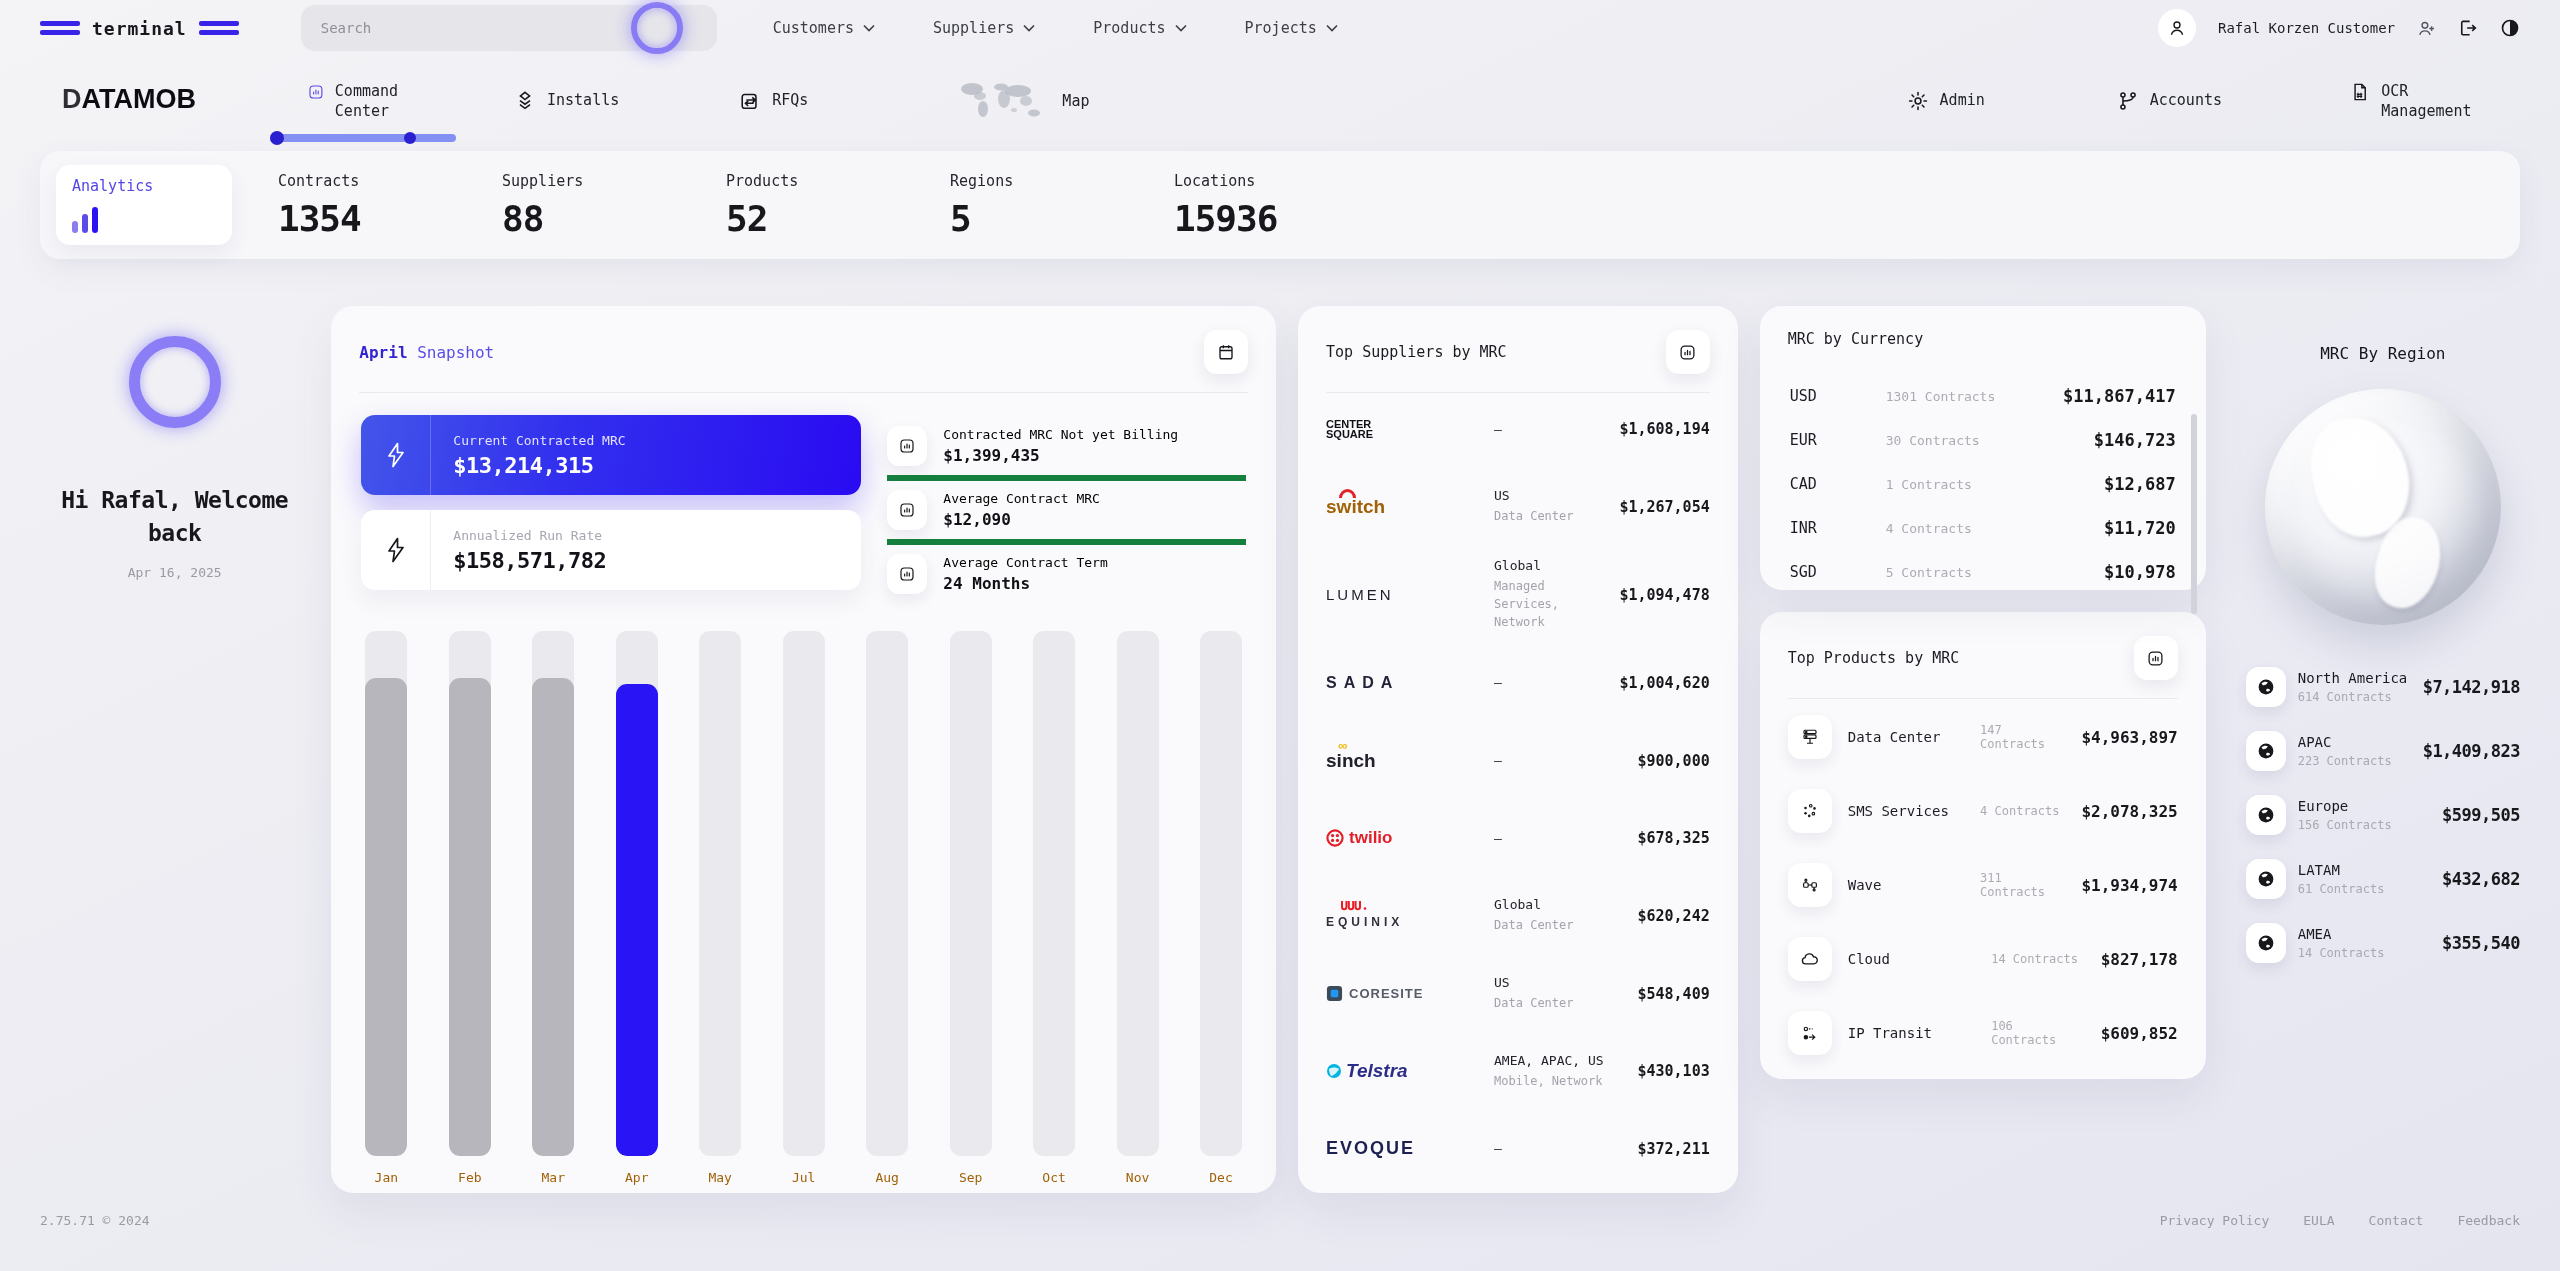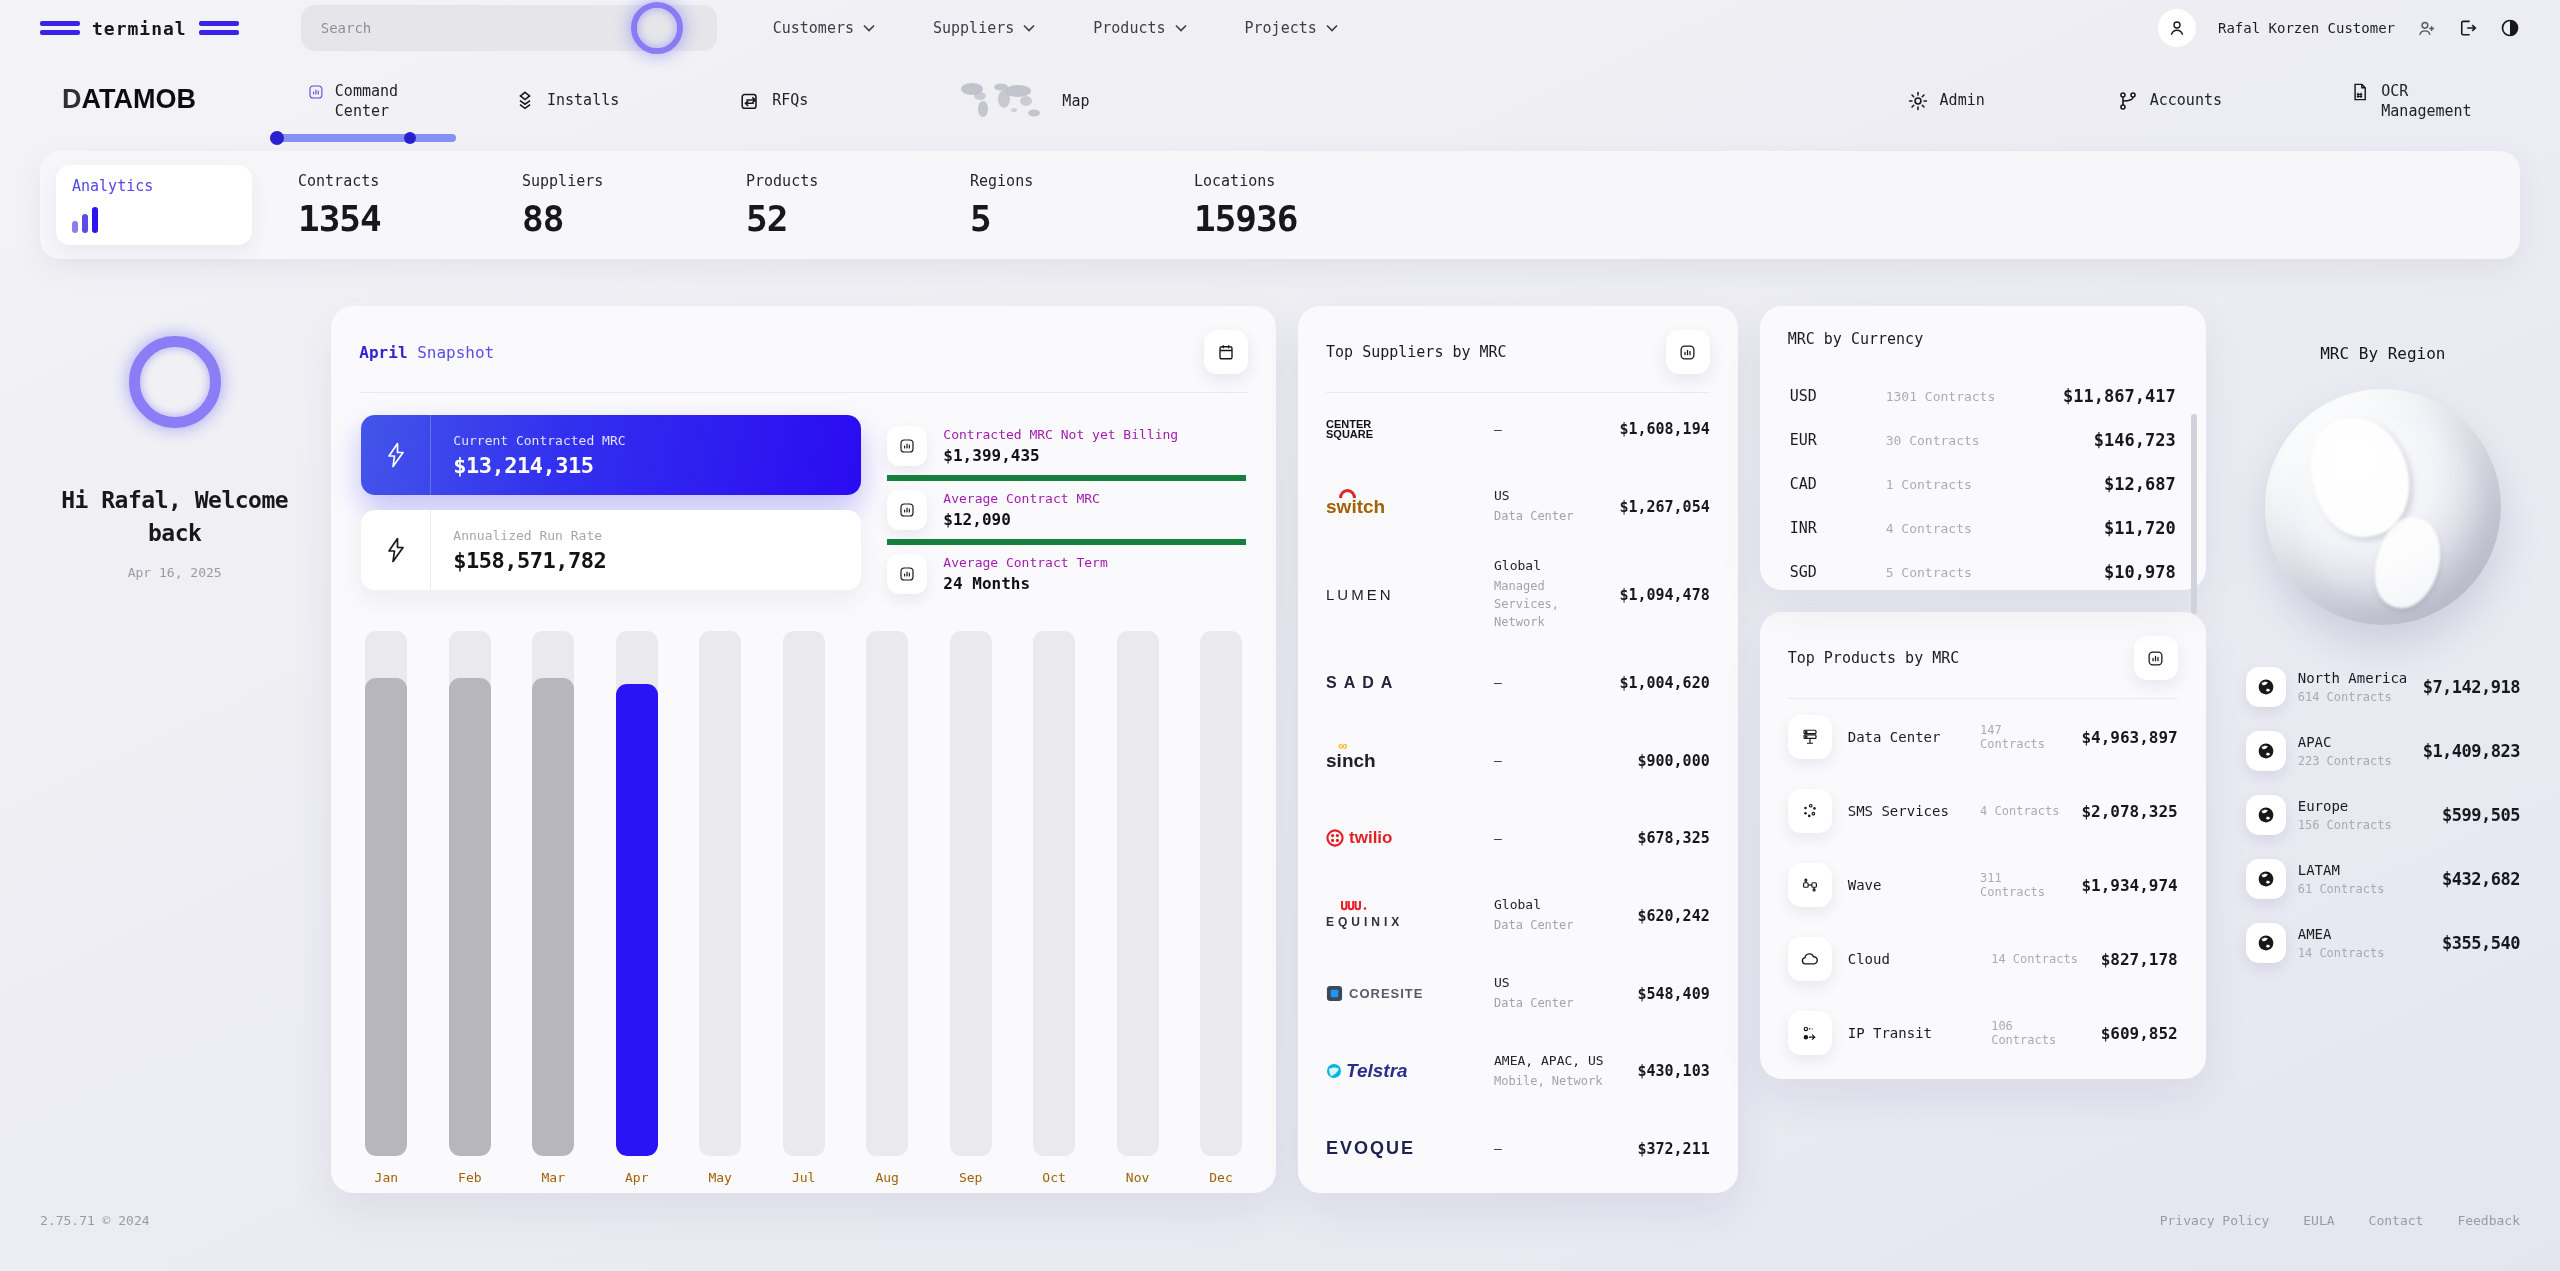--- a/index.html
+++ b/index.html
@@ -62,21 +62,21 @@
   .active-underline::before { left:0; }
   .active-underline::after { left:72%; width:12px; height:12px; }
 
   
   .stats-panel {
     margin:9px 40px 0; height:108px; border-radius:20px; background:#f7f7fa;
     box-shadow:0 10px 30px rgba(60,60,110,.07);
     display:flex; align-items:center; padding:0 16px;
   }
   .analytics-card {
-    width:196px; height:80px; background:#ffffff; border-radius:14px;
+    width:176px; height:80px; background:#ffffff; border-radius:14px;
     box-shadow:0 8px 20px rgba(60,60,110,.08);
     padding:12px 16px; display:flex; flex-direction:column; justify-content:space-between;
   }
   .analytics-label { color:#5346e6; font-size:15px; }
   .analytics-bars { display:flex; align-items:flex-end; gap:4px; height:26px; }
   .analytics-bars i { display:block; width:6px; border-radius:3px; }
   .analytics-bars i:nth-child(1){ height:12px; background:#8a7ef0; }
   .analytics-bars i:nth-child(2){ height:19px; background:#5b4be8; }
   .analytics-bars i:nth-child(3){ height:26px; background:#2a12f2; }
   .stat-col { width:224px; padding-left:46px; }
@@ -120,21 +120,21 @@
   .kpi-text { padding-left:22px; }
   .kpi-label { font-size:13px; }
   .kpi-blue .kpi-label { color:#e3e2ff; }
   .kpi-white .kpi-label { color:#a6a6b0; }
   .kpi-value { font-size:22px; font-weight:bold; margin-top:5px; letter-spacing:-0.5px; }
   .kpi-white .kpi-value { color:#121218; }
   .snap-right { flex:1; display:flex; flex-direction:column; justify-content:space-between; padding:2px 0; }
   .side-stat { display:flex; align-items:center; gap:16px; padding:9px 0; }
   .side-stat + .side-stat { border-top:6px solid #15803d; }
   .side-icon { width:40px; height:40px; border-radius:12px; background:#ffffff; box-shadow:0 6px 14px rgba(60,60,110,.09); display:flex; align-items:center; justify-content:center; flex:none; }
-  .side-label { font-size:13px; color:#a21caf; }
+  .side-label { font-size:13px; color:#000000; }
   .side-value { font-size:16px; font-weight:bold; margin-top:4px; color:#101016; }
 
   
   .chart { margin-top:26px; flex:1; display:flex; justify-content:space-between; padding:0 4px 8px; }
   .bar-col { display:flex; flex-direction:column; align-items:center; width:42px; }
   .bar-track { position:relative; width:42px; flex:1; background:#e9e9ee; border-radius:11px; overflow:hidden; }
   .bar-fill { position:absolute; bottom:0; left:0; width:100%; border-radius:11px; background:#b6b6bc; }
   .bar-fill.current { background:#2814f5; }
   .bar-label { margin-top:14px; font-size:13px; color:#a16207; }
 

